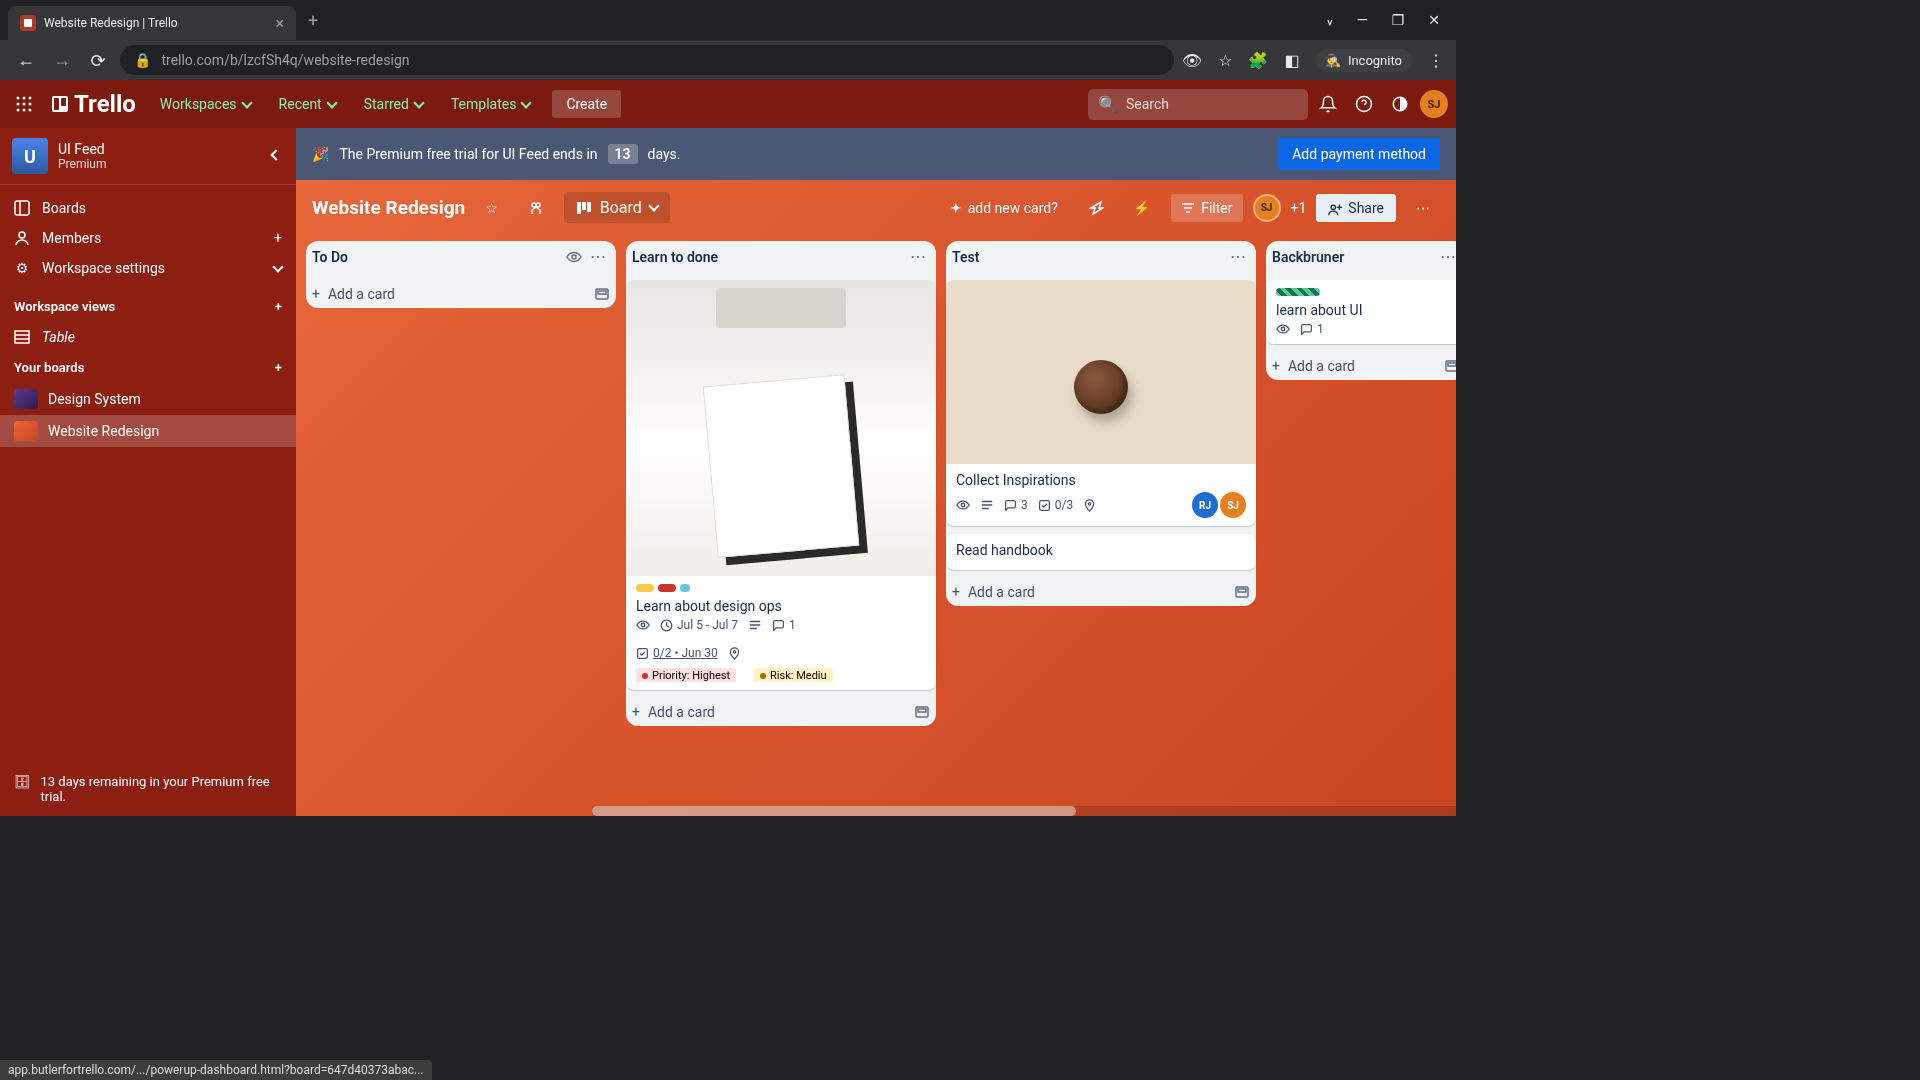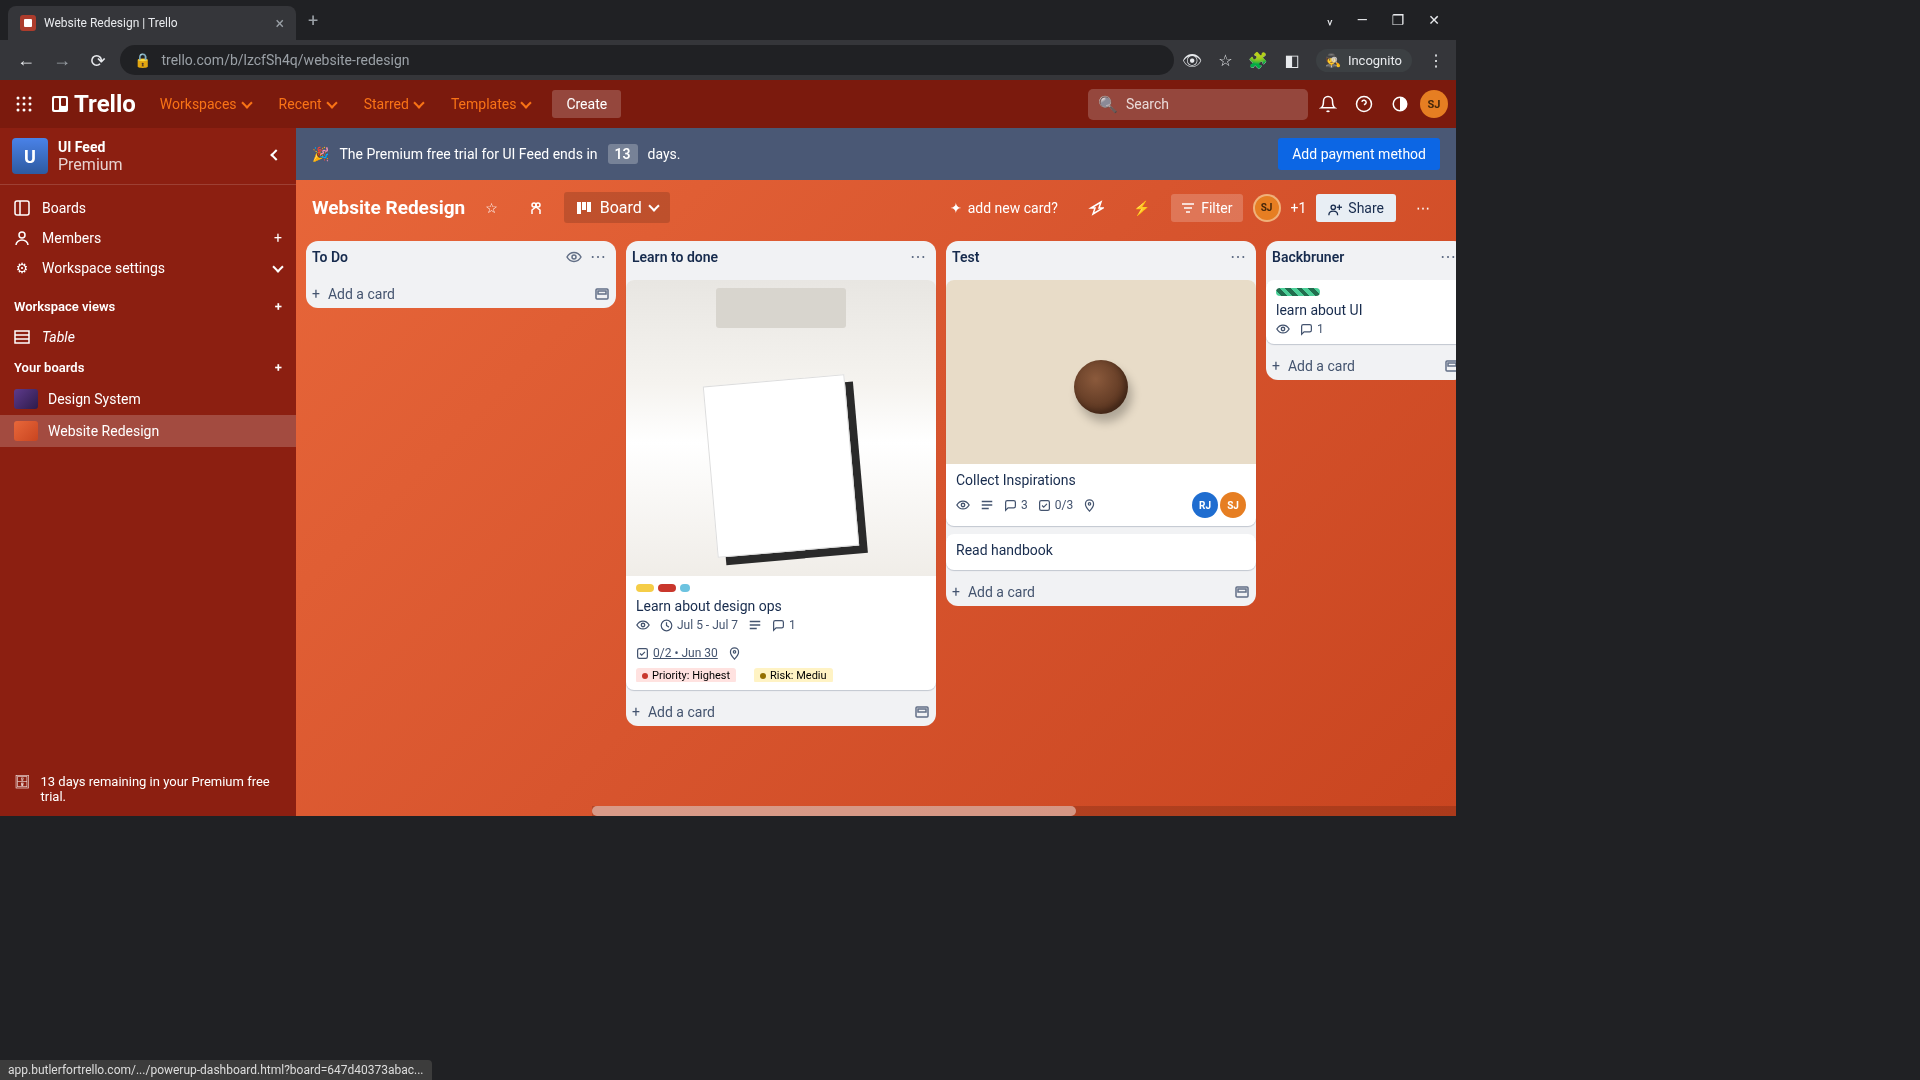--- a/index.html
+++ b/index.html
@@ -27,38 +27,38 @@
 
 .app { height: 736px; display: flex; flex-direction: column; }
 .trello-header { height: 48px; background: #7b1a0d; display: flex; align-items: center; padding: 0 8px; gap: 4px; }
 .apps-btn { width: 32px; height: 32px; display: flex; align-items: center; justify-content: center; color: white; cursor: pointer; border-radius: 3px; }
 .trello-logo { display: flex; align-items: center; gap: 6px; color: white; font-weight: 700; font-size: 24px; padding: 0 8px; cursor: pointer; }
 .trello-logo-icon { width: 16px; height: 16px; background: white; border-radius: 2px; position: relative; }
 .trello-logo-icon::before, .trello-logo-icon::after { content: ''; position: absolute; background: #7b1a0d; border-radius: 1px; top: 2px; width: 5px; }
 .trello-logo-icon::before { left: 2px; height: 12px; }
 .trello-logo-icon::after { right: 2px; height: 8px; }
 .header-menu { display: flex; align-items: center; gap: 4px; }
-.header-menu-item { color: #f97316; padding: 6px 12px; border-radius: 3px; cursor: pointer; font-size: 14px; display: flex; align-items: center; gap: 6px; }
+.header-menu-item { color: #86efac; padding: 6px 12px; border-radius: 3px; cursor: pointer; font-size: 14px; display: flex; align-items: center; gap: 6px; }
 .create-btn { background: rgba(255,255,255,0.2); color: white; padding: 6px 14px; border-radius: 3px; cursor: pointer; font-size: 14px; margin-left: 6px; }
 .header-spacer { flex: 1; }
 .search-box { background: rgba(255,255,255,0.2); border-radius: 5px; padding: 6px 10px; display: flex; align-items: center; gap: 8px; width: 220px; color: rgba(255,255,255,0.8); }
 .search-box input { background: transparent; border: none; outline: none; color: white; font-size: 14px; flex: 1; }
 .search-box input::placeholder { color: rgba(255,255,255,0.8); }
 .header-icon { width: 32px; height: 32px; display: flex; align-items: center; justify-content: center; color: white; cursor: pointer; border-radius: 50%; }
 .avatar-sm { width: 28px; height: 28px; border-radius: 50%; background: #e67e22; color: #44260a; display: flex; align-items: center; justify-content: center; font-size: 11px; font-weight: 700; }
 
 .app-body { flex: 1; display: flex; overflow: hidden; }
 
 
 .sidebar { width: 296px; background: #8c1f11; color: white; display: flex; flex-direction: column; }
 .workspace-header { display: flex; align-items: center; padding: 10px 12px; gap: 10px; border-bottom: 1px solid rgba(255,255,255,0.15); }
 .workspace-logo { width: 36px; height: 36px; background: linear-gradient(#4a82e8, #2d5aa0); border-radius: 4px; display: flex; align-items: center; justify-content: center; font-weight: 700; font-size: 18px; }
 .workspace-info { flex: 1; }
-.workspace-name { font-weight: 700; font-size: 14px; }
-.workspace-tier { font-size: 16px; color: rgba(255,255,255,0.8); }
+.workspace-name { font-weight: 400; font-size: 14px; }
+.workspace-tier { font-size: 12px; color: rgba(255,255,255,0.8); }
 .collapse-btn { cursor: pointer; padding: 4px; }
 .sidebar-section { padding: 8px 0; }
 .sidebar-item { display: flex; align-items: center; padding: 7px 14px; gap: 12px; cursor: pointer; font-size: 14px; }
 .sidebar-item .plus { margin-left: auto; }
 .sidebar-heading { display: flex; align-items: center; padding: 8px 14px; font-size: 13px; font-weight: 600; }
 .sidebar-heading .plus { margin-left: auto; cursor: pointer; }
 .sidebar-item.italic { font-style: italic; }
 .board-item { display: flex; align-items: center; padding: 6px 14px; gap: 10px; cursor: pointer; font-size: 14px; border-radius: 0; }
 .board-item.active { background: rgba(255,255,255,0.2); }
 .board-thumb { width: 24px; height: 20px; border-radius: 3px; }

